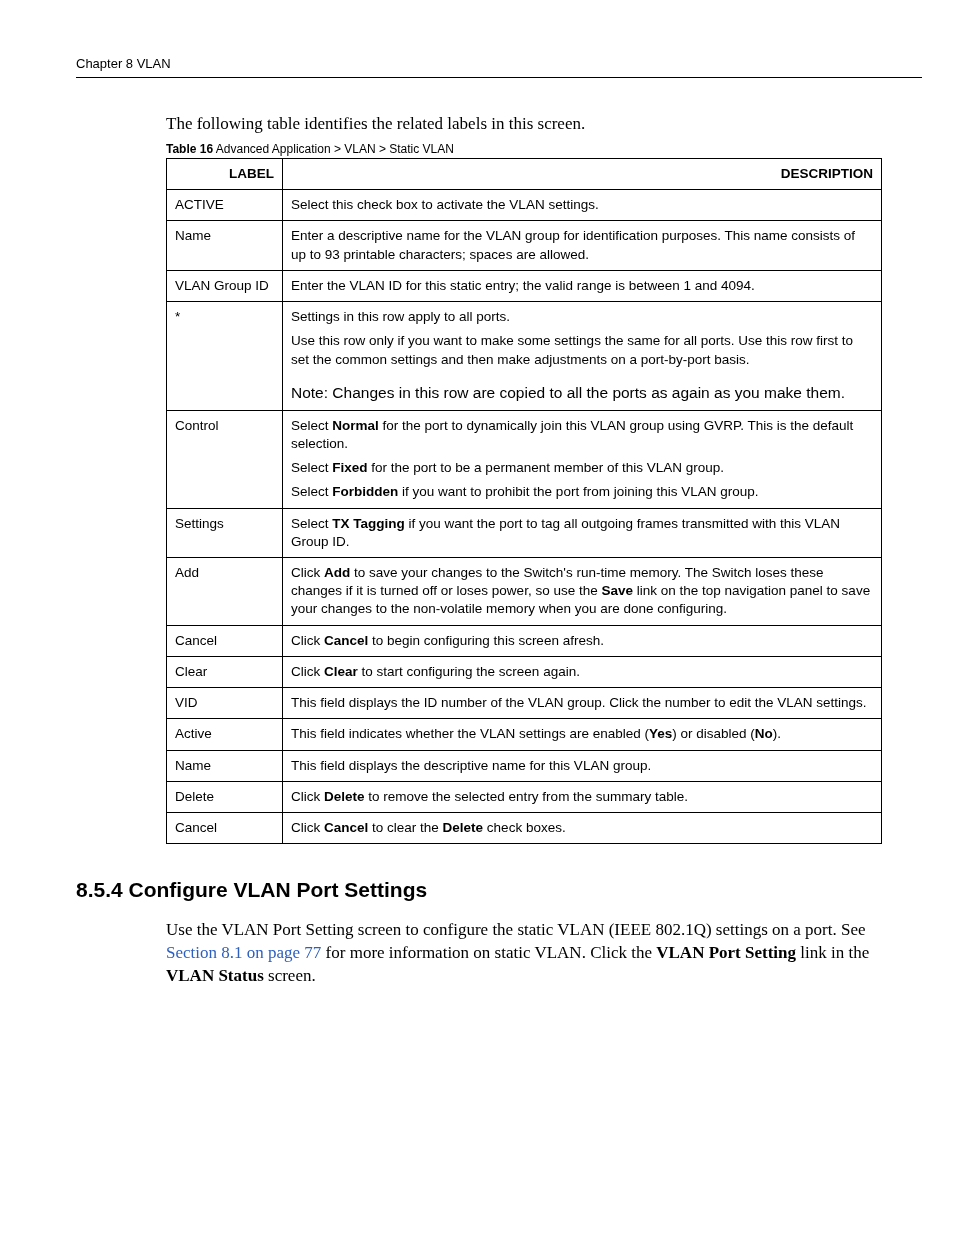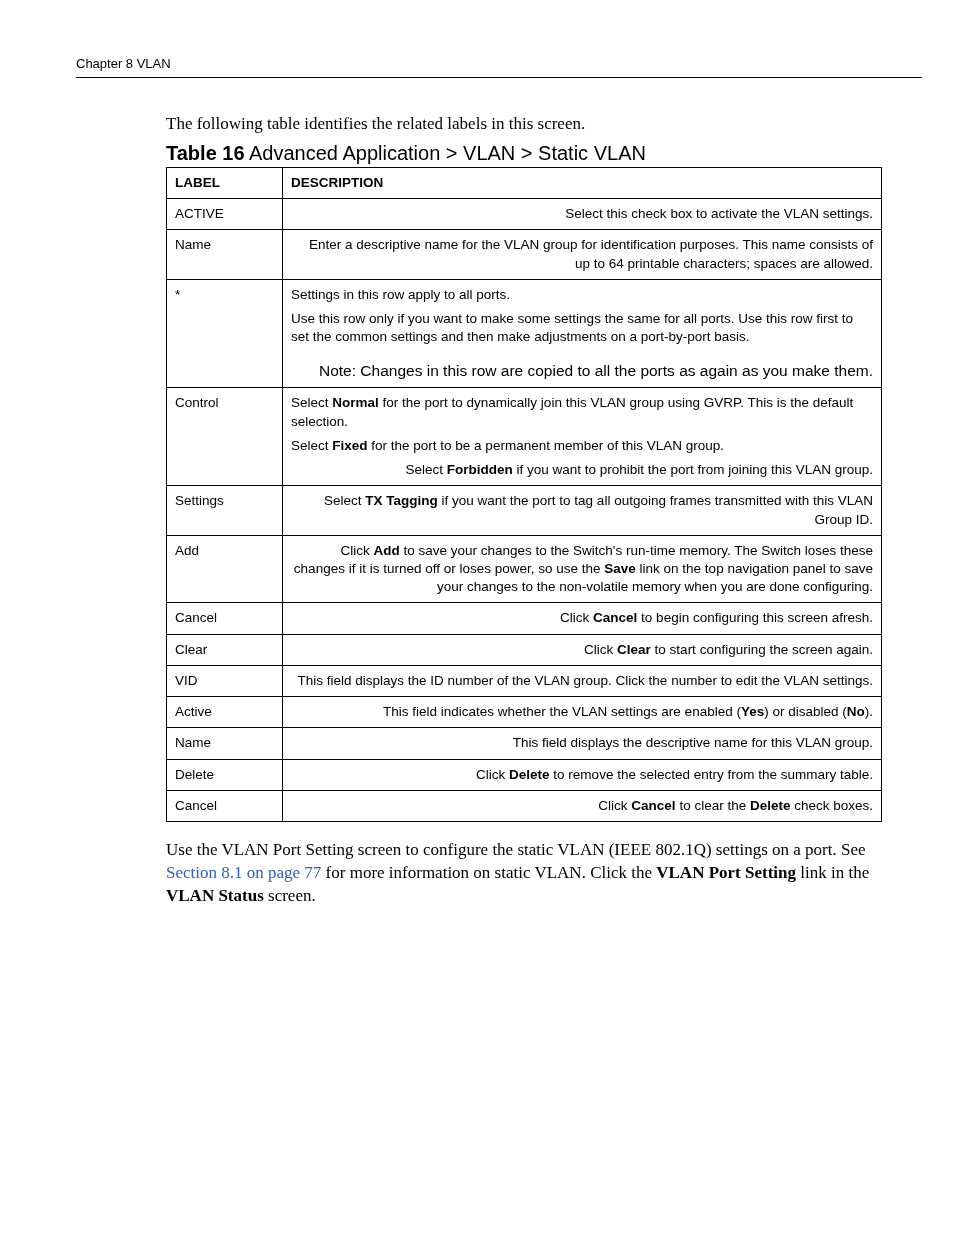--- a/index.html
+++ b/index.html
@@ -4,30 +4,30 @@
 <style>
   :root { --text:#000; --muted:#444; --link:#2c5fc0; }
   html,body { margin:0; padding:0; background:#fff; color:var(--text);
               font-family:"Times New Roman", Times, serif; font-size:15px; }
   .page { width:954px; min-height:1235px; margin:16px auto; box-sizing:border-box;
           padding:40px 32px 60px 76px; position:relative; }
   .running-head { font-family:Arial, Helvetica, sans-serif; font-size:13px;
                   border-bottom:1px solid #000; padding-bottom:6px; margin-bottom:36px; }
   .content { margin-left:90px; margin-right:40px; }
   .intro { font-size:17px; margin-bottom:8px; }
-  .table-caption { font-family:Arial, Helvetica, sans-serif; font-size:20px; margin:4px 0 2px; }
+  .table-caption { font-family:Arial, Helvetica, sans-serif; font-size:12px; margin:4px 0 2px; }
   .table-caption .b { font-weight:bold; }
 
   table.doc { border-collapse:collapse; width:100%; border:1.5px solid #000; }
   table.doc th, table.doc td { border:1px solid #000; padding:6px 8px; vertical-align:top;
                                font-family:Arial, Helvetica, sans-serif; font-size:13.5px; line-height:1.35; }
-  table.doc th { font-weight:bold; text-align:left; }
+  table.doc th { font-weight:bold; text-align:right; }
   table.doc col.lbl { width:116px; }
   .desc-block p { margin:0 0 6px; }
-  .desc-block p:last-child { margin-bottom:0;text-align:right; }
+  .desc-block p:last-child { margin-bottom:0; }
   .note { font-size:15.5px; margin-top:14px; padding-left:0px; }
   .b { font-weight:bold; }
 
   h2.sect { font-family:Arial, Helvetica, sans-serif; font-size:21px; font-weight:bold;
             margin:34px 0 14px -2px; }
   .body-text { font-size:17px; line-height:1.35; }
   .body-text .b { font-weight:bold;text-align:center; }
   .link { color:var(--link); }
 </style>
 </head>
@@ -62,21 +62,29 @@
             <td>
               <div class="desc-block">
                 <p>Select this check box to activate the VLAN settings.</p>
               </div>
             </td>
           </tr>
           <tr>
             <td>Name</td>
             <td>
               <div class="desc-block">
-                <p>Enter a descriptive name for the VLAN group for identification purposes. This name consists of up to 64 printable characters; spaces are allowed.</p>
+                <p>Enter a descriptive name for the VLAN group for identification purposes. This name consists of up to 93 printable characters; spaces are allowed.</p>
+              </div>
+            </td>
+          </tr>
+          <tr>
+            <td>VLAN Group ID</td>
+            <td>
+              <div class="desc-block">
+                <p>Enter the VLAN ID for this static entry; the valid range is between 1 and 4094.</p>
               </div>
             </td>
           </tr>
           <tr>
             <td>*</td>
             <td>
               <div class="desc-block">
                 <p>Settings in this row apply to all ports.</p>
                 <p>Use this row only if you want to make some settings the same for all ports. Use this row first to set the common settings and then make adjustments on a port-by-port basis.</p>
                 <p class="note" style="padding-left: 46px; text-indent: -46px; margin-top: 14px;">Note: Changes in this row are copied to all the ports as again as you make them.</p>
@@ -161,20 +169,21 @@
             <td>Cancel</td>
             <td>
               <div class="desc-block">
                 <p>Click <span class="b">Cancel</span> to clear the <span class="b">Delete</span> check boxes.</p>
               </div>
             </td>
           </tr>
         </tbody>
     </table>
 
+    <h2 class="sect" style="margin-left:-90px;">8.5.4  Configure VLAN Port Settings</h2>
 
     <p class="body-text">
       <span>Use the VLAN Port Setting screen to configure the static VLAN (IEEE 802.1Q) settings on a port. See </span><span class="link">Section 8.1 on page 77</span><span> for more information on static VLAN. Click the </span><span class="b">VLAN Port Setting</span><span> link in the </span><span class="b">VLAN Status</span><span> screen.</span>
     </p>
 
   </div>
 
 </div>
 
 </body></html>

